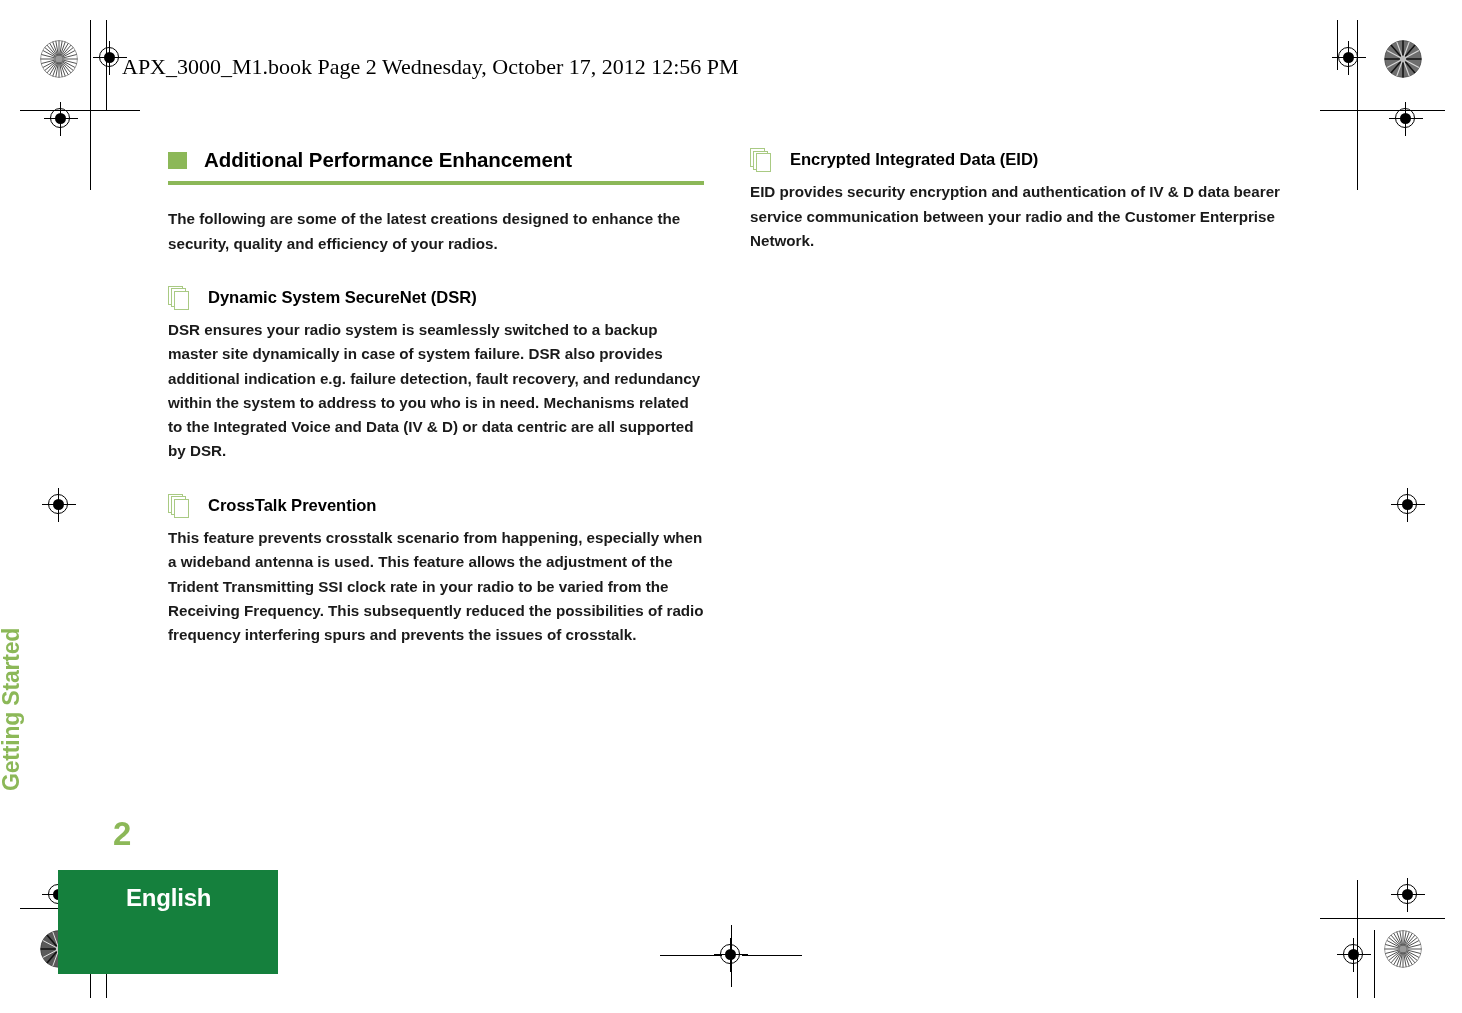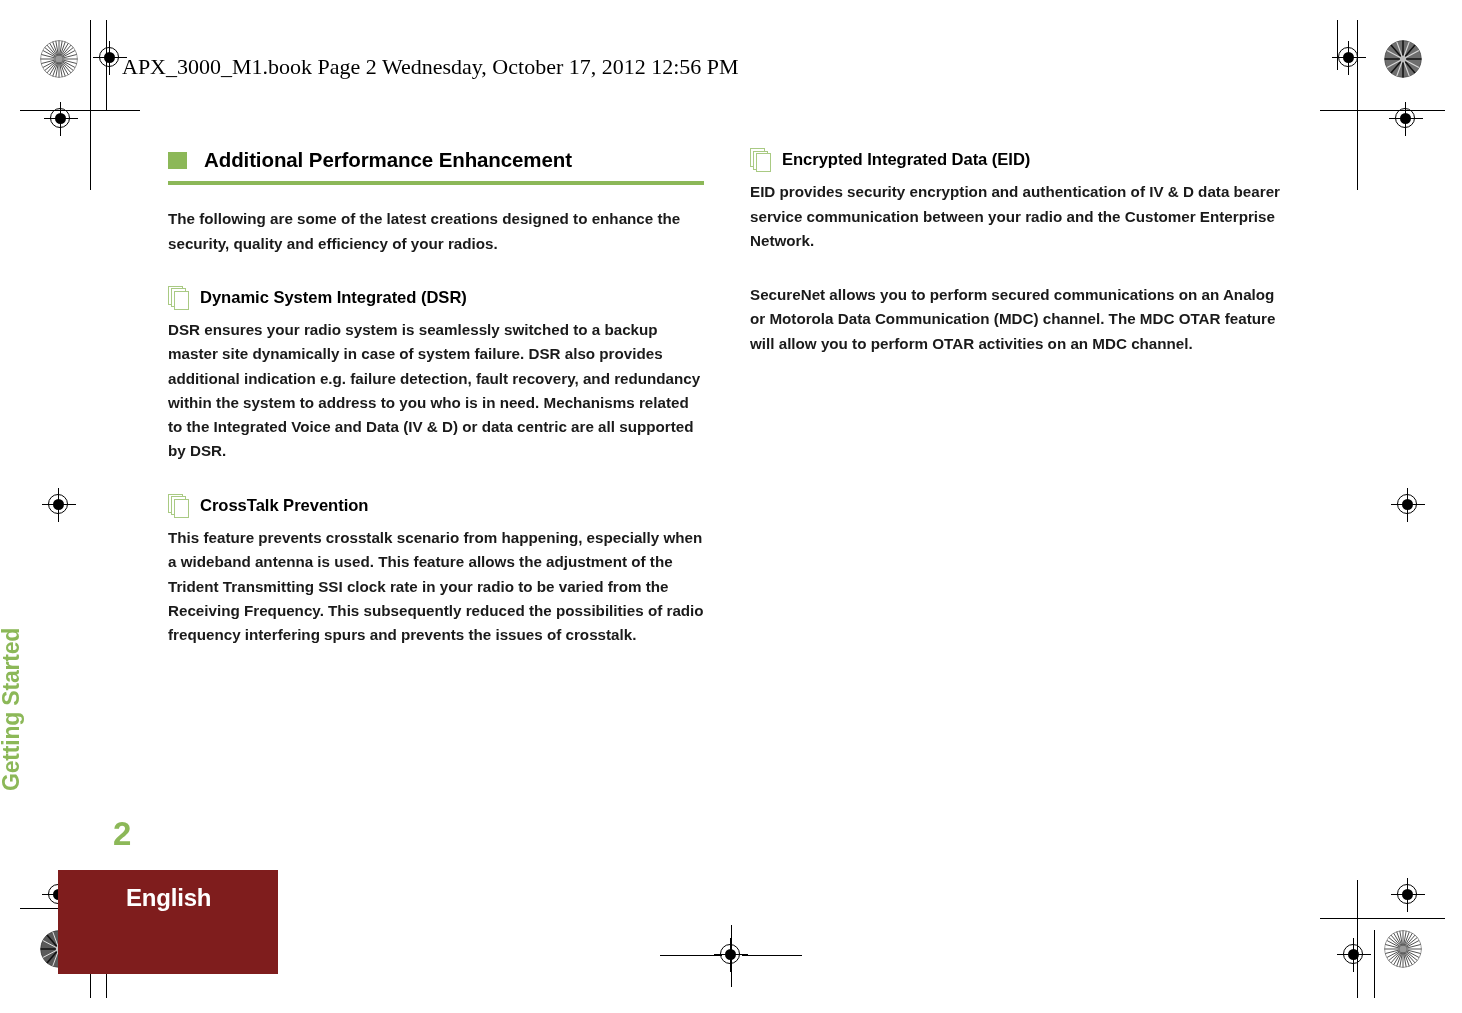--- a/index.html
+++ b/index.html
@@ -97,21 +97,21 @@
   .section-rule {
     height: 4px;
     background: #8cb858;
     margin: 0 0 22px 0;
   }
 
   
   .sub-head {
     display: flex;
     align-items: center;
-    gap: 10px;
+    gap: 18px;
     margin: 0 0 8px 0;
   }
   .pages-icon {
     flex: 0 0 auto;
     width: 22px;
     height: 24px;
     position: relative;
   }
   .pages-icon i {
     position: absolute;
@@ -165,21 +165,21 @@
     color: #8cb858;
   }
 
   
   .lang-block {
     position: absolute;
     left: 58px;
     top: 870px;
     width: 220px;
     height: 104px;
-    background: #7f1d1d;
+    background: #15803d;
   }
   .lang-label {
     position: absolute;
     left: 68px;
     top: 14px;
     font-size: 24px;
     font-weight: bold;
     color: #ffffff;
     letter-spacing: -0.2px;
   }
@@ -437,21 +437,21 @@
 
     <p class="body tight">The following are some of the latest creations designed to enhance the security, quality and efficiency of your radios.</p>
 
     <div class="block">
       <div class="sub-head">
         <span class="pages-icon">
           <i class="p1"></i>
             <i class="p2"></i>
             <i class="p3"></i>
         </span>
-        <span class="sub-title">Dynamic System Integrated (DSR)</span>
+        <span class="sub-title">Dynamic System SecureNet (DSR)</span>
       </div>
       <p class="body tight">DSR ensures your radio system is seamlessly switched to a backup master site dynamically in case of system failure. DSR also provides additional indication e.g. failure detection, fault recovery, and redundancy within the system to address to you who is in need. Mechanisms related to the Integrated Voice and Data (IV &amp; D) or data centric are all supported by DSR.</p>
     </div>
 
     <div class="block">
       <div class="sub-head">
         <span class="pages-icon">
           <i class="p1"></i>
             <i class="p2"></i>
             <i class="p3"></i>
@@ -471,21 +471,20 @@
           <i class="p1"></i>
             <i class="p2"></i>
             <i class="p3"></i>
         </span>
         <span class="sub-title">Encrypted Integrated Data (EID)</span>
       </div>
       <p class="body tight">EID provides security encryption and authentication of IV &amp; D data bearer service communication between your radio and the Customer Enterprise Network.</p>
     </div>
 
     <div class="block">
-      <p class="body">SecureNet allows you to perform secured communications on an Analog or Motorola Data Communication (MDC) channel. The MDC OTAR feature will allow you to perform OTAR activities on an MDC channel.</p>
     </div>
 
   </div>
 
   <div class="chapter-tab">Getting Started</div>
 
   <div class="page-number">2</div>
 
   <div class="lang-block">
     <span class="lang-label">English</span>

